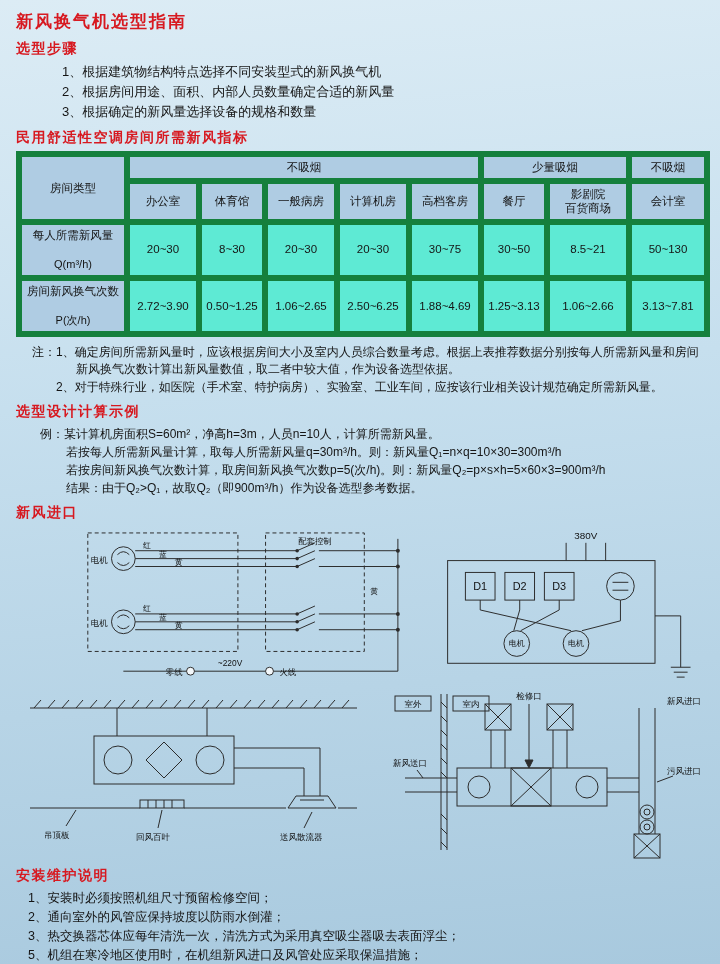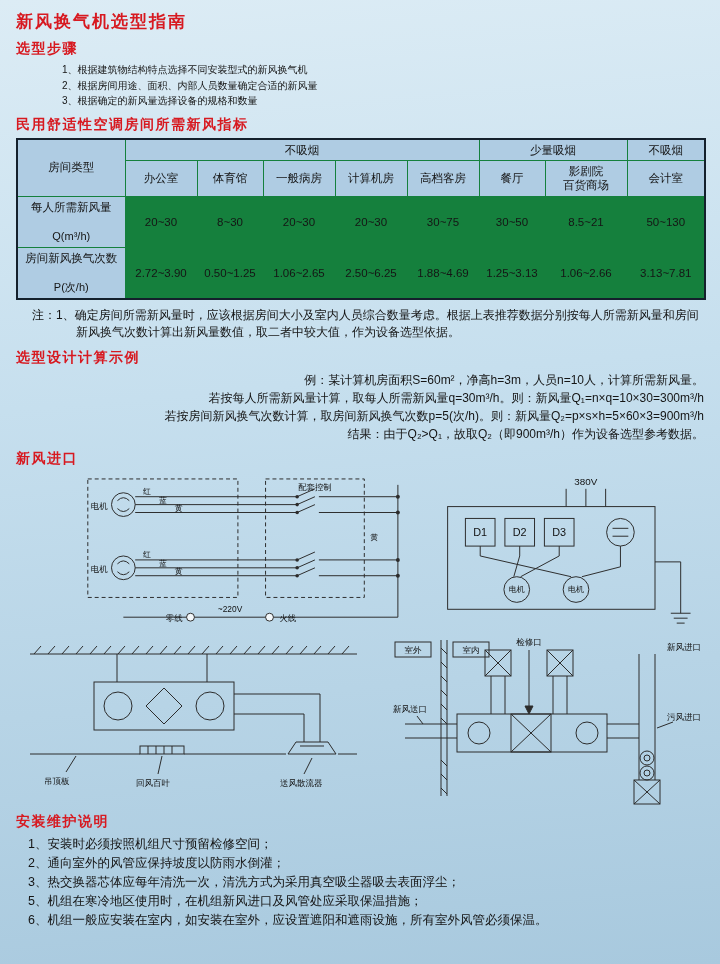--- a/index.html
+++ b/index.html
@@ -6,34 +6,34 @@
   html,body { width:720px; height:964px; }
   body{
     font-family:"Liberation Sans","DejaVu Sans",sans-serif;
     background:linear-gradient(175deg,#dcecf5 0%,#c6dfee 40%,#a8c9de 100%);
     color:#151515;
     overflow:hidden;
   }
   .page{ padding:8px 16px 0 16px; }
   .title{ color:#d71920; font-size:17px; font-weight:bold; letter-spacing:2px; margin:2px 0 6px 0; }
   .sec-heading{ color:#d71920; font-size:14px; font-weight:bold; letter-spacing:1.5px; margin:7px 0 4px 0; }
-  .steps{ padding-left:46px; font-size:10px; line-height:1.55; }
+  .steps{ padding-left:46px; font-size:13px; line-height:1.55; }
   table.spec{ border-collapse:collapse; width:688px; margin:4px 0 7px 0; table-layout:fixed; border:2px solid #14202c; }
   table.spec th, table.spec td{
-    border:1px solid #15803d; text-align:center; vertical-align:middle;
+    border:6px solid #15803d; text-align:center; vertical-align:middle;
     font-size:11.5px; font-weight:normal; padding:3px 1px; line-height:1.25;
   }
   .hd{ background:#afcce3; }
-  .val{ background:#15803d; }
+  .val{ background:#5eead4; }
   .sub{ font-size:11px;margin-top:16px; }
   .notes{ font-size:12px; line-height:1.45; margin:2px 0 2px 16px; display:flex; width:672px; }
   .note-prefix{ flex:0 0 auto; }
   .note-items{ flex:1; }
   .note-items > div{ padding-left:20px; text-indent:-20px; }
-  .example{ font-size:12px; line-height:1.5; margin-left:24px;text-align:right; }
+  .example{ font-size:12px; line-height:1.5; margin-left:24px; }
   .example .ex-indent{ margin-left:26px; }
   .diagram-row{ display:flex; justify-content:space-between; width:688px; align-items:flex-start; }
   .diagram-row.elec{ padding-left:56px; }
   .diagram-row.inst{ padding-left:6px; }
   .maintenance{ padding-left:12px; font-size:12.5px; line-height:1.52; }
   svg{ display:block; }
   svg text{ fill:#111; font-family:"Liberation Sans","DejaVu Sans",sans-serif; }
   .stroke{ stroke:#2c2c2c; fill:none; stroke-width:1; }
   .dot{ fill:#2c2c2c; stroke:none; }
 </style>
@@ -134,20 +134,21 @@
       <td class="val">1.06~2.66</td>
       <td class="val">3.13~7.81</td>
     </tr>
   </tbody>
     </table>
 
   <div class="notes">
     <span class="note-prefix">注：</span>
     <div class="note-items">
       <div>1、确定房间所需新风量时，应该根据房间大小及室内人员综合数量考虑。根据上表推荐数据分别按每人所需新风量和房间新风换气次数计算出新风量数值，取二者中较大值，作为设备选型依据。</div>
+      <div>2、对于特殊行业，如医院（手术室、特护病房）、实验室、工业车间，应按该行业相关设计规范确定所需新风量。</div>
     </div>
   </div>
 
   <div class="sec-heading">选型设计计算示例</div>
   <div class="example">
     <div>例：某计算机房面积S=60m²，净高h=3m，人员n=10人，计算所需新风量。</div>
     <div class="ex-indent">若按每人所需新风量计算，取每人所需新风量q=30m³/h。则：新风量Q₁=n×q=10×30=300m³/h</div>
     <div class="ex-indent">若按房间新风换气次数计算，取房间新风换气次数p=5(次/h)。则：新风量Q₂=p×s×h=5×60×3=900m³/h</div>
     <div class="ex-indent">结果：由于Q₂&gt;Q₁，故取Q₂（即900m³/h）作为设备选型参考数据。</div>
   </div>

